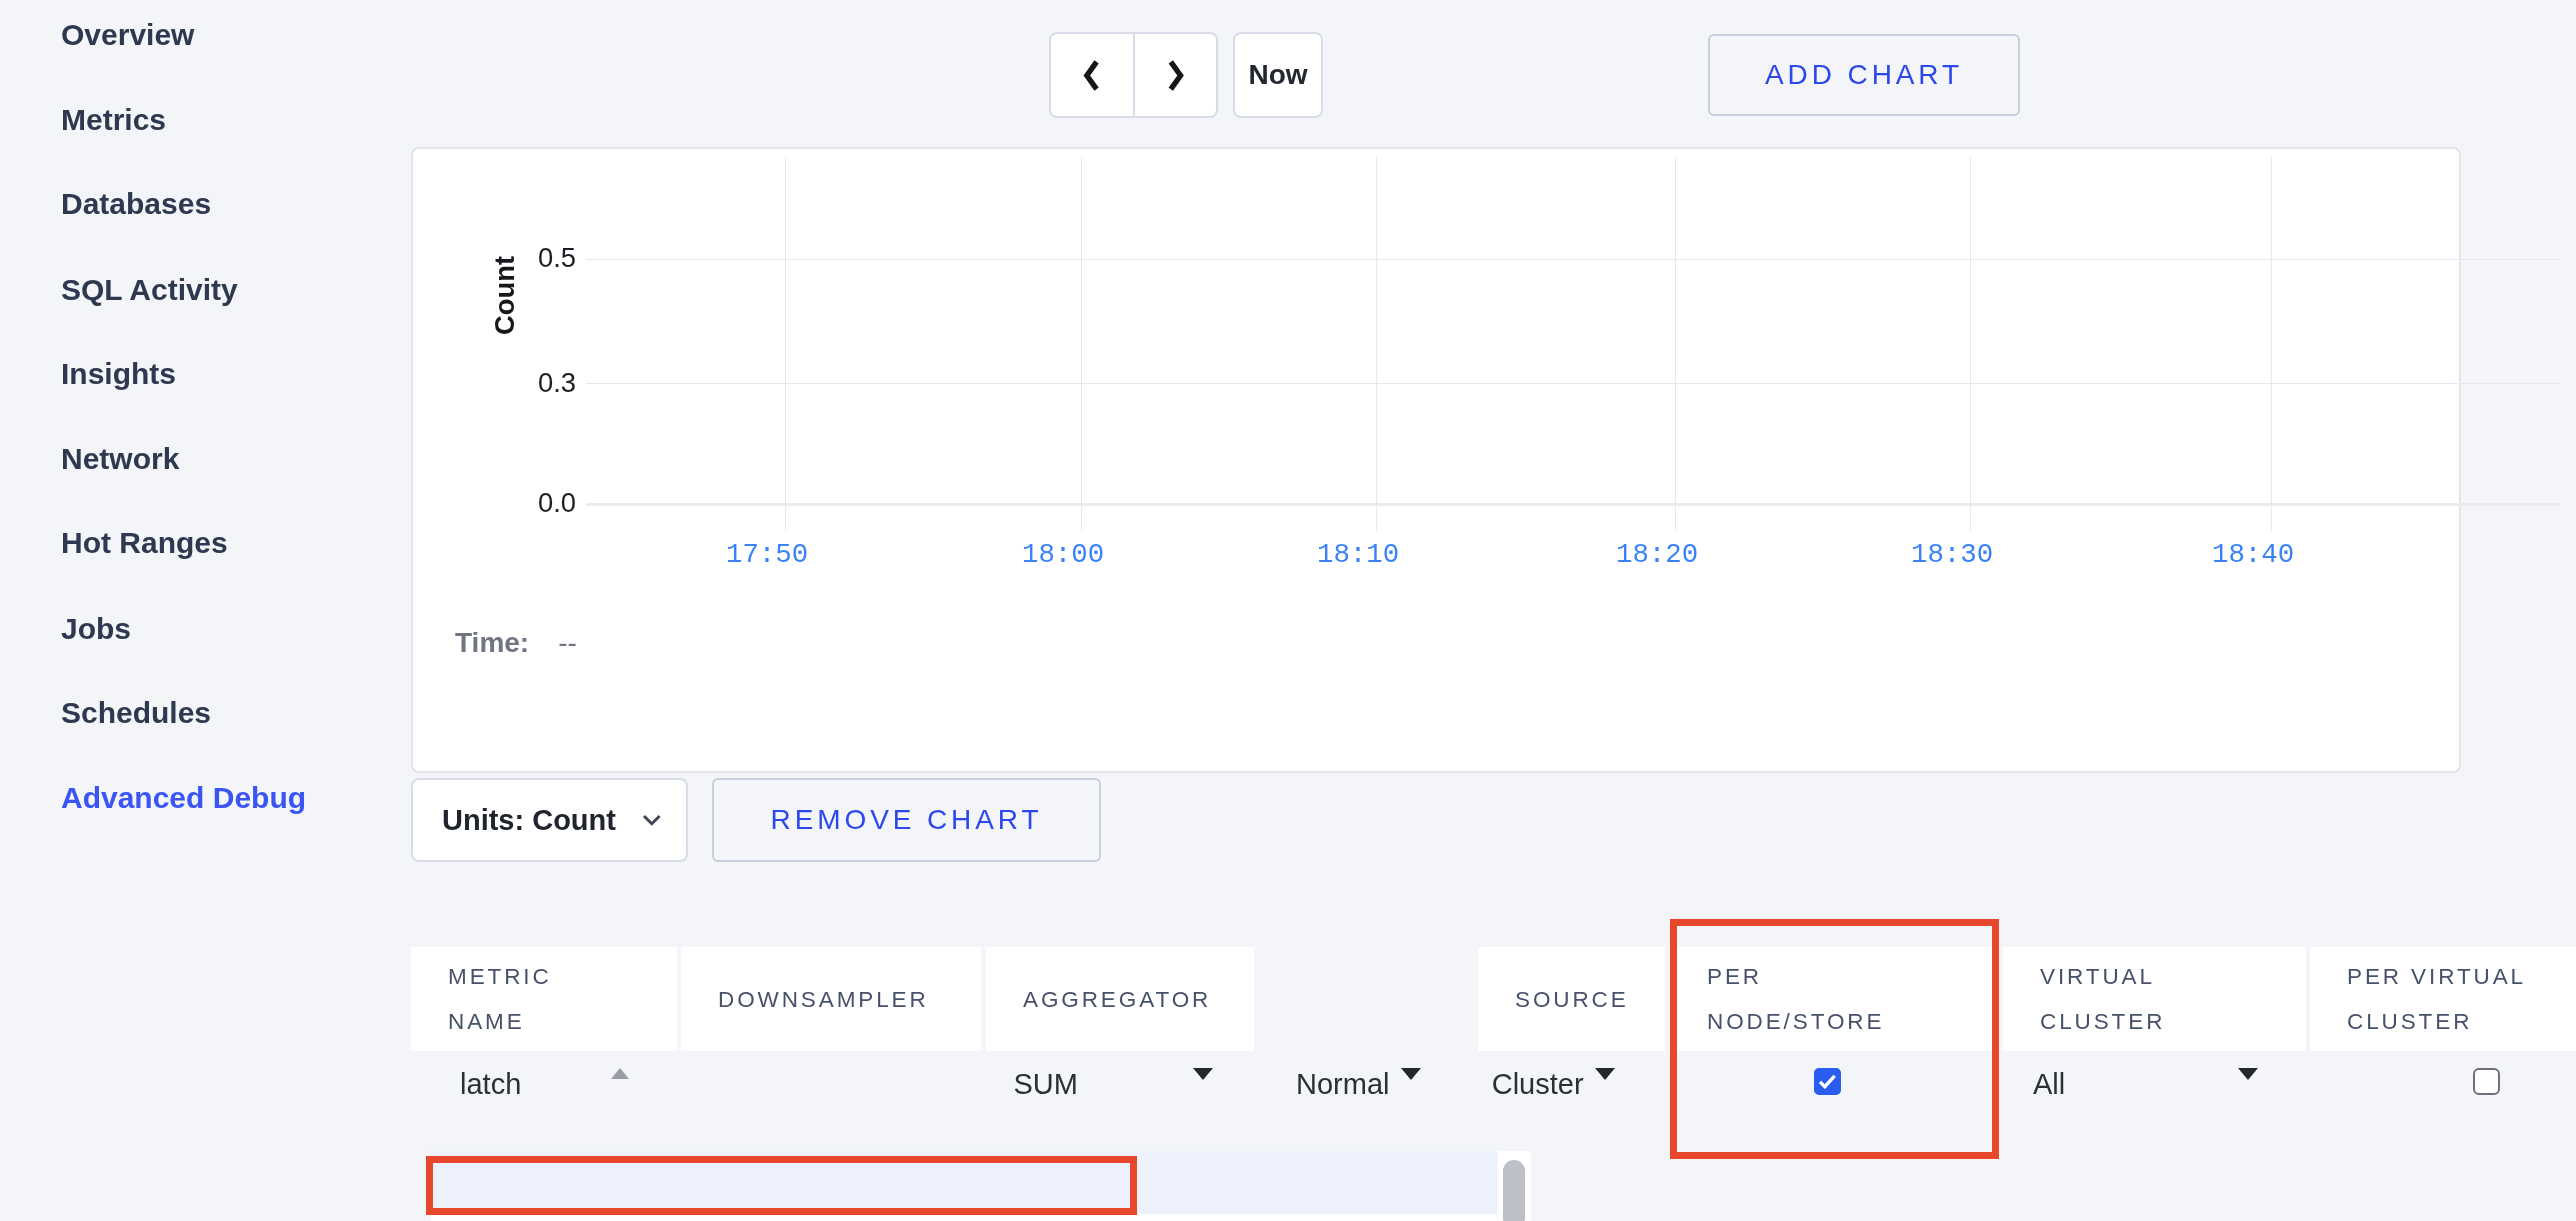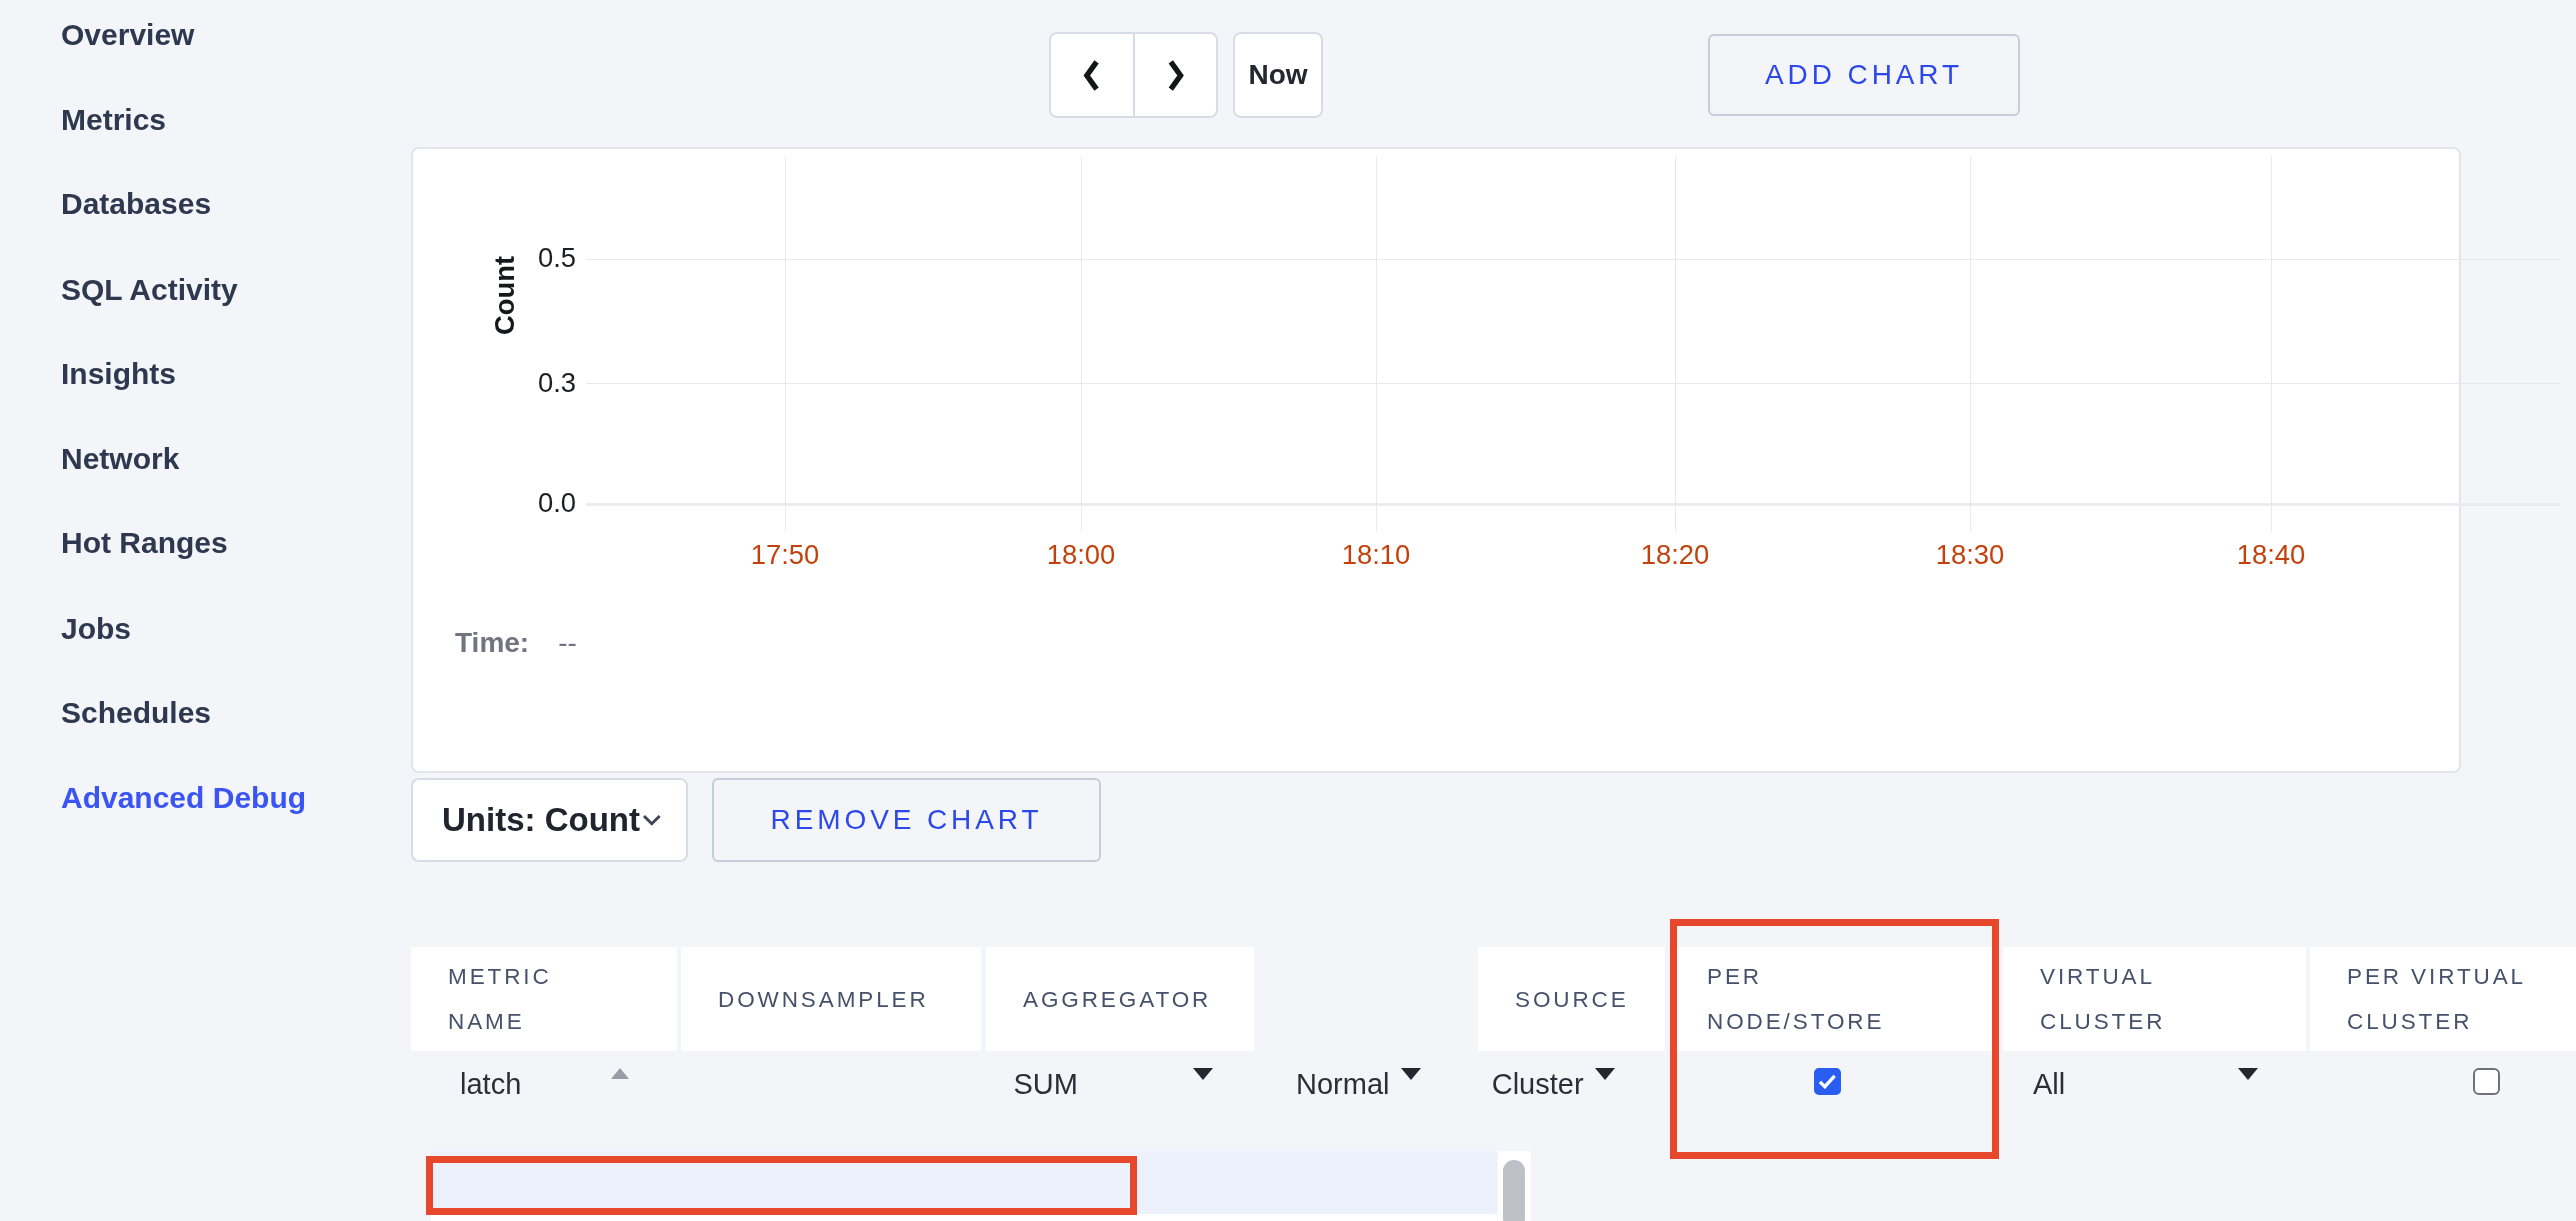--- a/index.html
+++ b/index.html
@@ -36,29 +36,29 @@
   
   .chart-panel{position:absolute;left:411px;top:147px;width:2050px;height:626px;background:#fff;
     border:2px solid #e2e5ee;border-radius:7.8px;box-sizing:border-box;}
   .y-axis-label{position:absolute;left:39px;top:65px;font-size:27.4px;font-weight:700;color:#16181c;
     transform:rotate(-90deg);transform-origin:left top;writing-mode:horizontal-tb;
     left:76px;top:186px;}
   .ytick{position:absolute;width:118px;text-align:right;font-size:27.4px;color:#1c1e23;right:auto;}
   .hgrid{position:absolute;height:1px;background:#e7e8eb;}
   .hgrid.zero{height:2.9px;background:#ececef;}
   .vgrid{position:absolute;width:1px;background:#e7e8eb;top:7.8px;height:374px;}
-  .xtick{position:absolute;top:390px;width:118px;margin-left:-59px;text-align:center;
-    font-size:27.4px;color:#c2410c;}
+  .xtick{position:absolute;top:390px;width:118px;margin-left:-59px;
+    font-size:27.4px;color:#3b82f6;font-family:Liberation Mono, monospace;}
   .time-row{position:absolute;left:35px;top:478px;font-size:28px;color:#70757f;}
   .time-row .tlabel{font-weight:700;margin-left:7px;}
   .time-row .tvalue{margin-left:29px;font-weight:400;}
 
   
   .units-select{left:411px;top:778px;width:277px;height:84px;}
-  .units-label{margin-left:29px;font-size:33px;font-weight:700;color:#20242c;}
+  .units-label{margin-left:29px;font-size:29px;font-weight:700;color:#20242c;}
   .units-select .chev{margin-right:23.5px;}
 
   
   .hcell{position:absolute;top:947px;height:104px;background:#fff;box-sizing:border-box;
     display:flex;align-items:center;padding-left:37px;font-size:22.5px;font-weight:500;
     letter-spacing:2.9px;color:#46516a;line-height:45px;text-transform:uppercase;}
   .hcell span{display:block;}
   .rcell{position:absolute;top:1068px;height:93px;display:flex;align-items:flex-start;
     box-sizing:border-box;font-size:29px;color:#2b2f36;}
   .tri-down{width:0;height:0;border-left:10.8px solid transparent;border-right:10.8px solid transparent;

